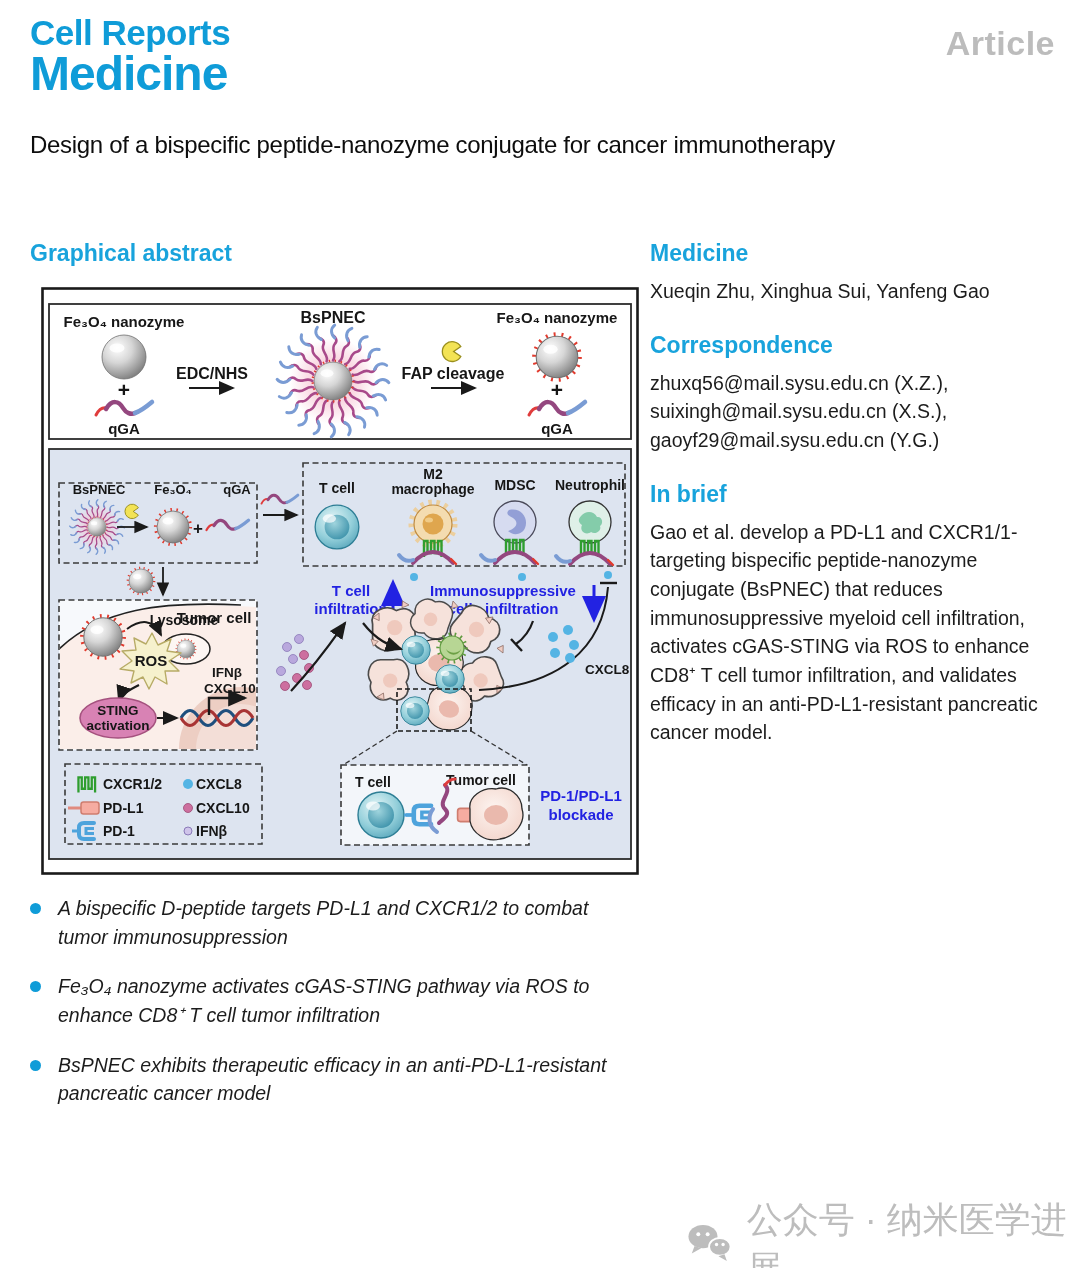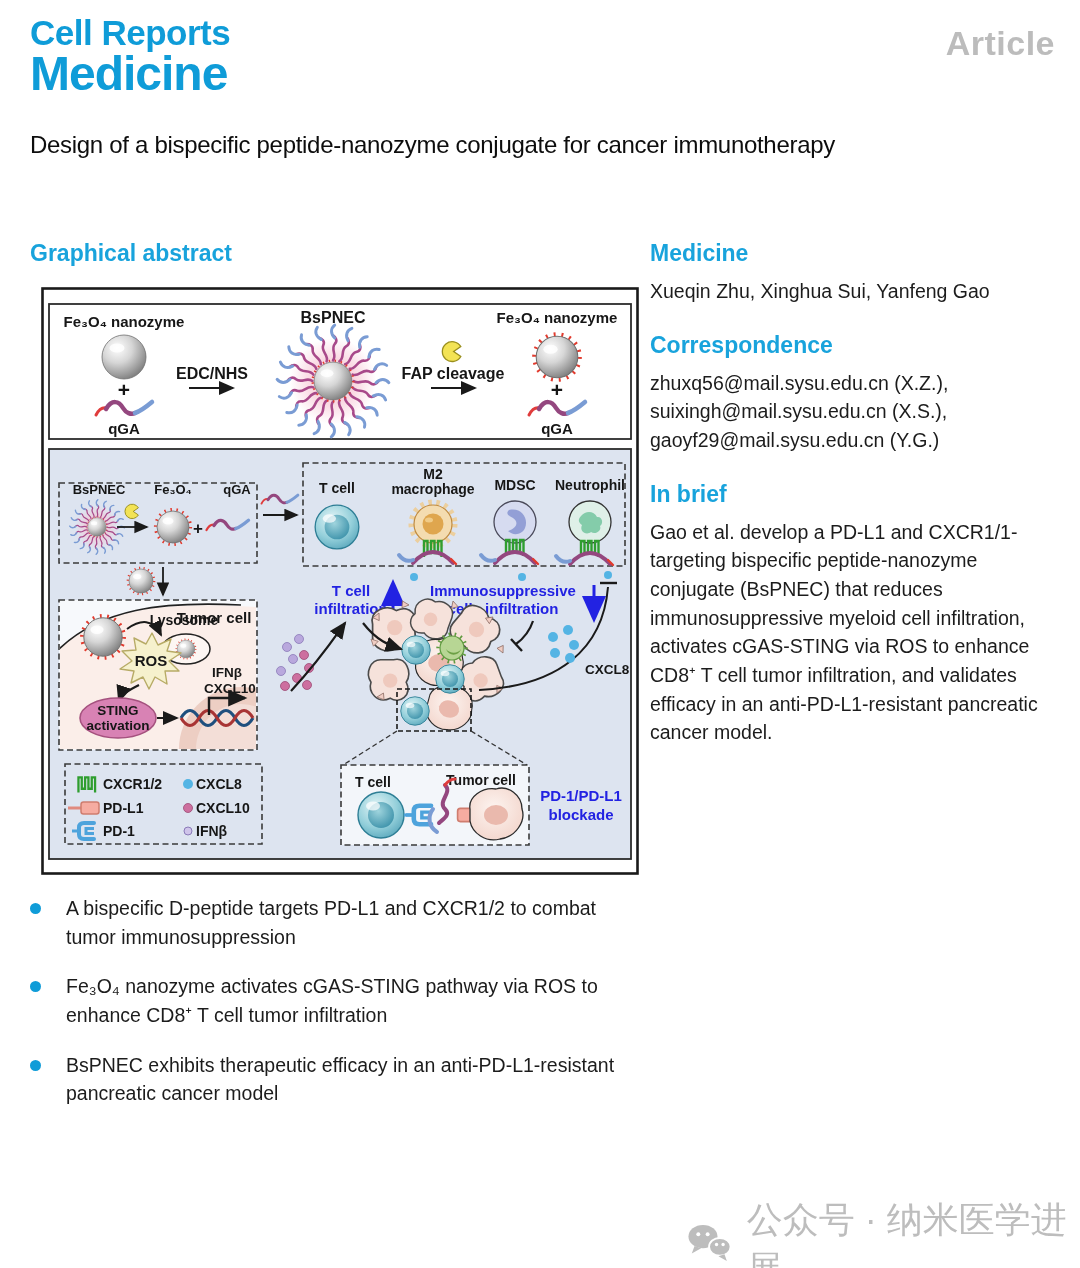--- a/index.html
+++ b/index.html
@@ -26,21 +26,21 @@
   .email-line { display:block; color:#1c1c1c; text-decoration:none; }
   
   .fig-wrap { left:30px; top:287px; width:598px; height:588px;padding-left:11px; }
   .fig-wrap svg { display:block; }
   text { font-family:"Liberation Sans", sans-serif; }
   .ft  { font-weight:bold; fill:#161616; }
   .fb  { font-weight:bold; fill:#2222e2; }
   
   .highlights { left:30px; top:894px; width:625px; }
   .highlights .blue-head { margin-bottom:18px; }
-  .hl-item { display:flex; gap:25px; margin-bottom:21px; width:600px; }
+  .hl-item { display:flex; gap:17px; margin-bottom:21px; width:600px;font-style:italic; }
   .hl-bullet { width:11px; height:11px; border-radius:50%; background:#0f9cd8; margin-top:9px; flex-shrink:0; }
   .hl-text { font-size:19.5px; line-height:1.47; color:#1c1c1c; max-width:560px; }
   
   .watermark { left:688px; top:1196px; display:flex; align-items:center; gap:12px; color:#bdbdbd; font-size:36px; }
 </style>
 </head>
 <body>
 
 <div class="abs logo">
   <div class="l1">Cell Reports</div>

